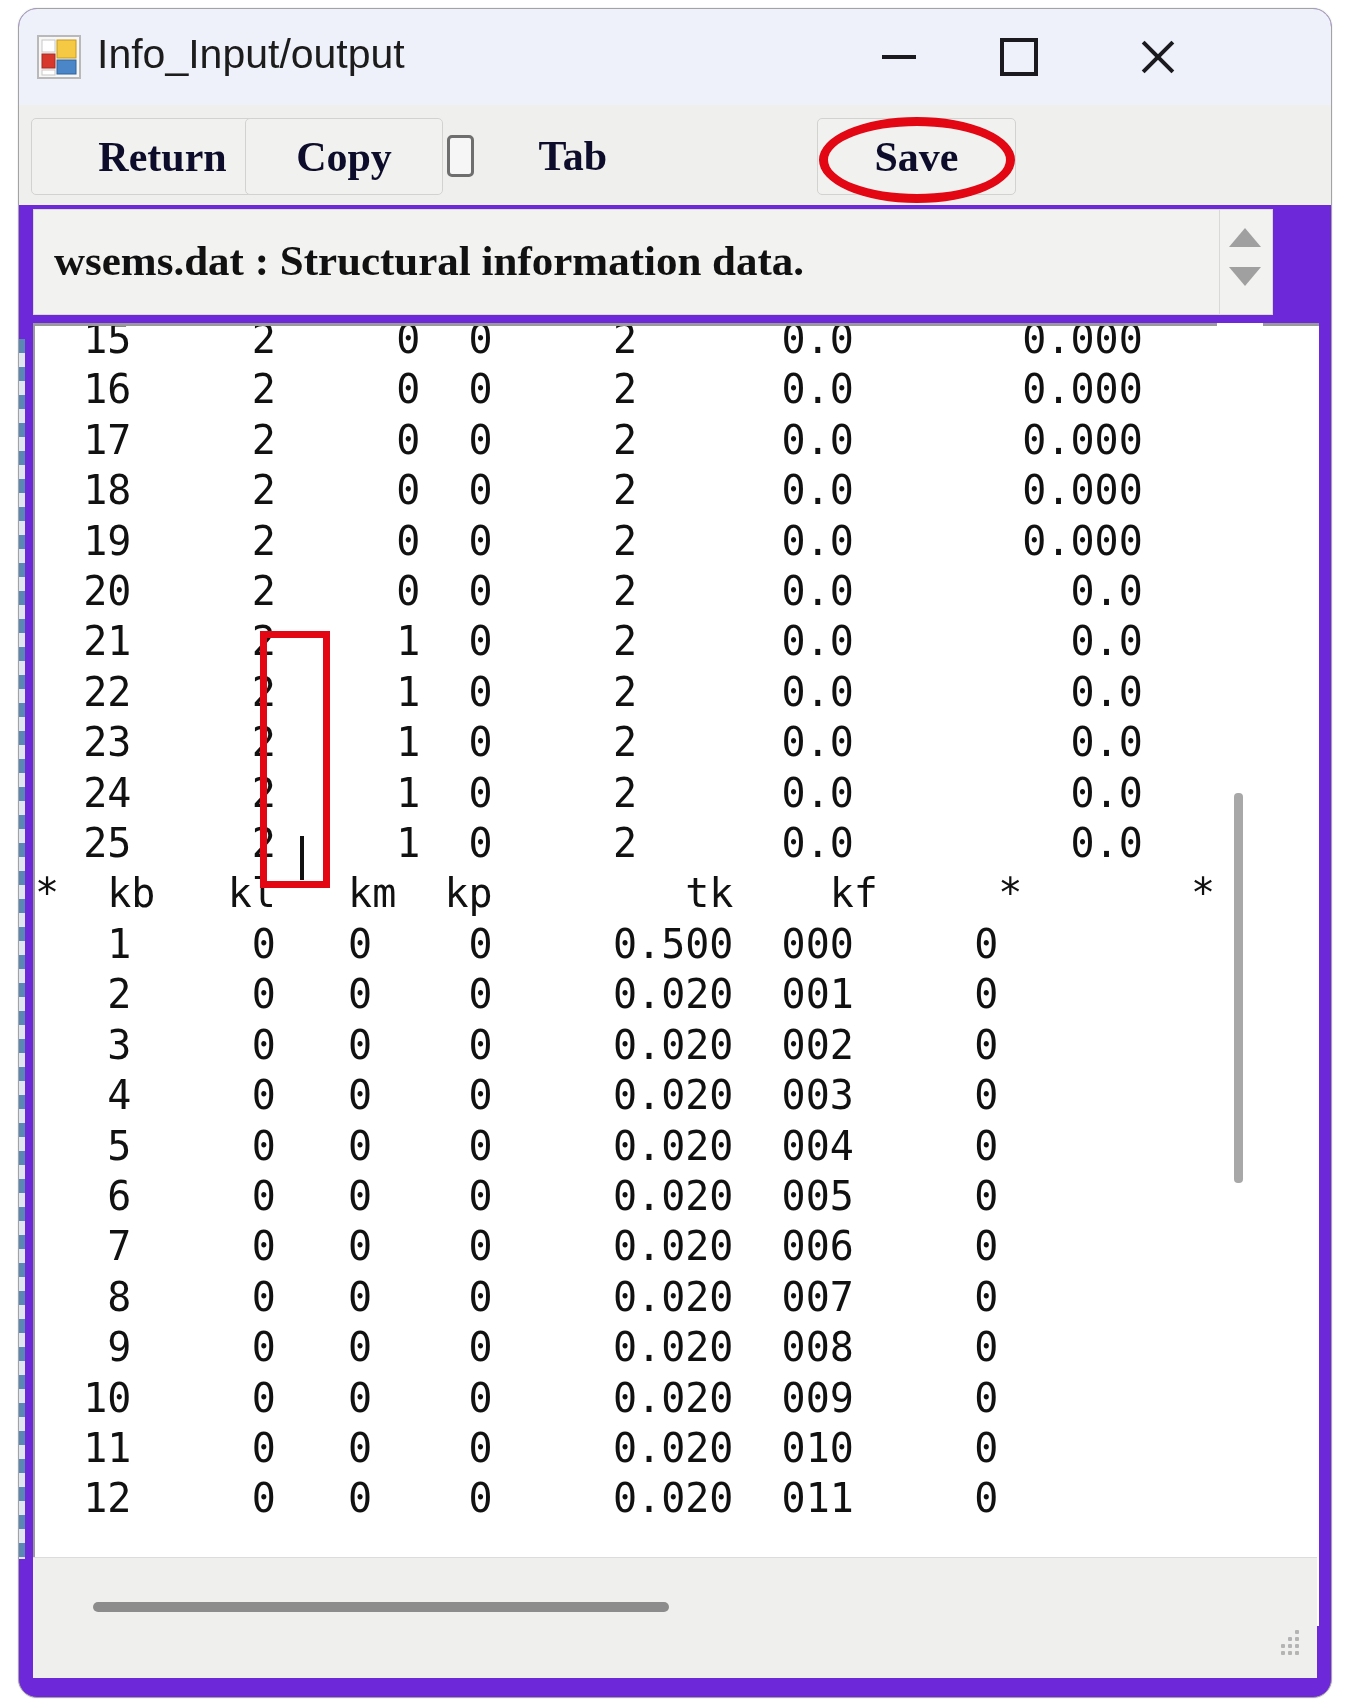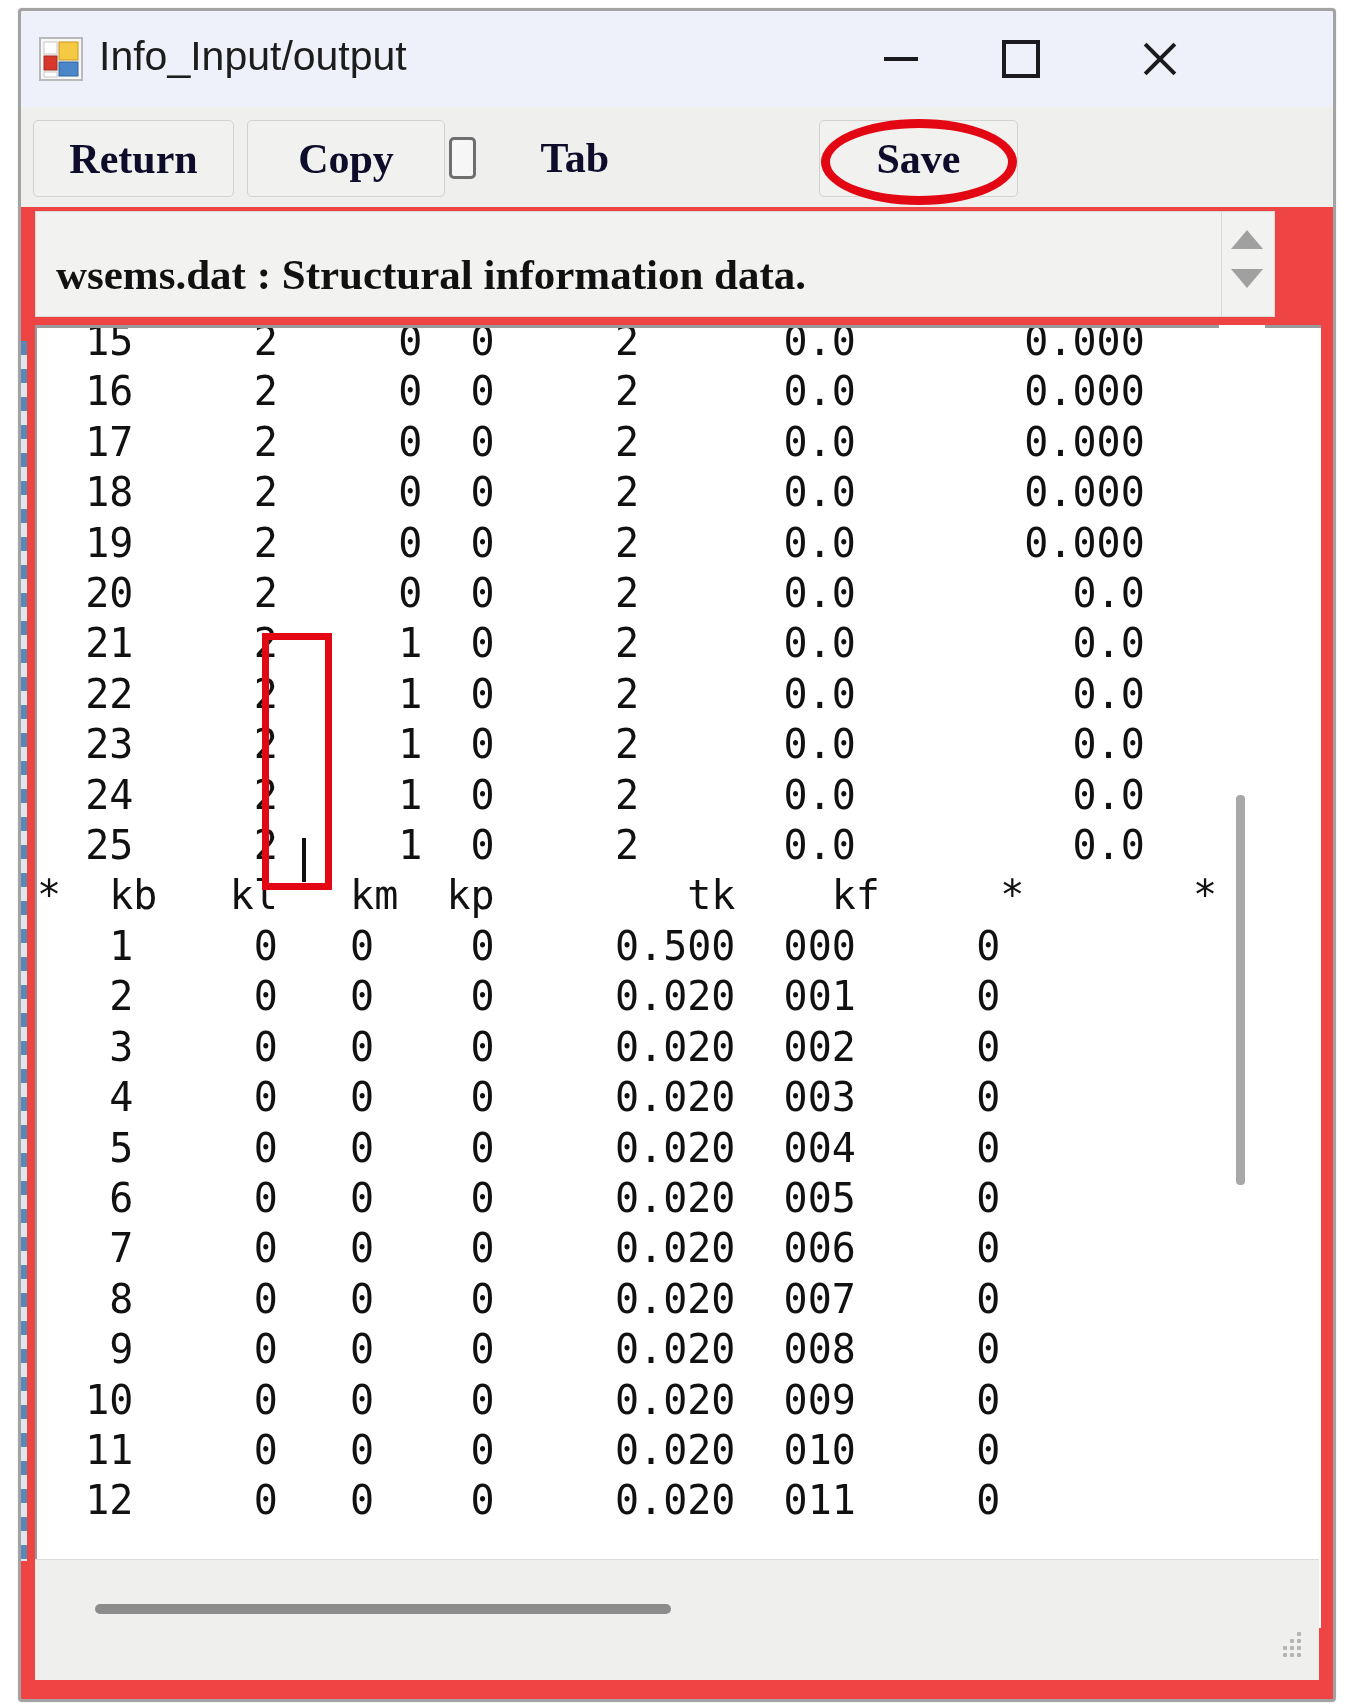--- a/index.html
+++ b/index.html
@@ -3,21 +3,21 @@
 <meta charset="utf-8">
 <title>Info_Input/output</title>
 <style>
   html,body{margin:0;padding:0;background:#ffffff;}
   body{width:1348px;height:1705px;overflow:hidden;
        font-family:"Liberation Sans",sans-serif;}
 
   
   .window{
     position:absolute;left:18px;top:8px;width:1312px;height:1688px;
-    background:#ef4444;border:3px solid #a3a3a3;border-radius:4px;
+    background:#6d28d9;border:1px solid #a3a3a3;border-radius:19px;
     box-shadow:0 0 0 1px rgba(0,0,0,.04);
     overflow:hidden;
   }
 
   
   .titlebar{
     position:absolute;left:0;top:0;width:100%;height:96px;
     background:#eef0fa;
   }
   .app-icon{
@@ -51,21 +51,21 @@
     position:absolute;left:0;top:96px;width:100%;height:100px;
     background:#efefed;
   }
   .tbtn{
     position:absolute;top:13px;height:75px;
     background:#f1f1ef;border:1px solid #d2d2d0;border-radius:5px;
     display:flex;align-items:center;justify-content:center;
     font-family:"Liberation Serif",serif;font-weight:bold;
     font-size:42px;color:#0d0d2b;cursor:default;
   }
-  .tbtn.return{left:12px;width:199px;}
+  .tbtn.return{left:12px;width:199px;padding-left:31px;}
   .tbtn.copy{left:226px;width:196px;}
   .tbtn.save{left:798px;width:197px;font-family:Liberation Serif, serif;}
 
   .cbwrap{
     position:absolute;left:428px;top:13px;height:75px;width:160px;
     display:flex;align-items:center;gap:48px;
   }
   .cbox{
     width:36px;height:36px;background:#f6f6f6;
     border:3px solid #6e6e6e;border-radius:5px;
@@ -81,21 +81,21 @@
     border:9px solid #e30613;border-radius:50%;
     box-sizing:border-box;pointer-events:none;
   }
 
   
   .infobox{
     position:absolute;left:14px;top:200px;width:1186px;height:104px;
     background:#f2f2f0;border:1px solid #d9d9d7;
   }
   .infotext{
-    position:absolute;left:20px;top:38px;
+    position:absolute;left:20px;top:26px;
     font-family:"Liberation Serif",serif;font-weight:bold;
     font-size:43px;color:#111;white-space:nowrap;
   }
   .info-sb{
     position:absolute;left:1200px;top:200px;width:52px;height:104px;
     background:#f2f2f0;border:1px solid #d9d9d7;
   }
   .tri{position:absolute;left:9px;width:0;height:0;}
   .tri-up{top:18px;border-left:16px solid transparent;border-right:16px solid transparent;border-bottom:19px solid #a0a0a0;}
   .tri-dn{top:57px;border-left:16px solid transparent;border-right:16px solid transparent;border-top:19px solid #a0a0a0;}

